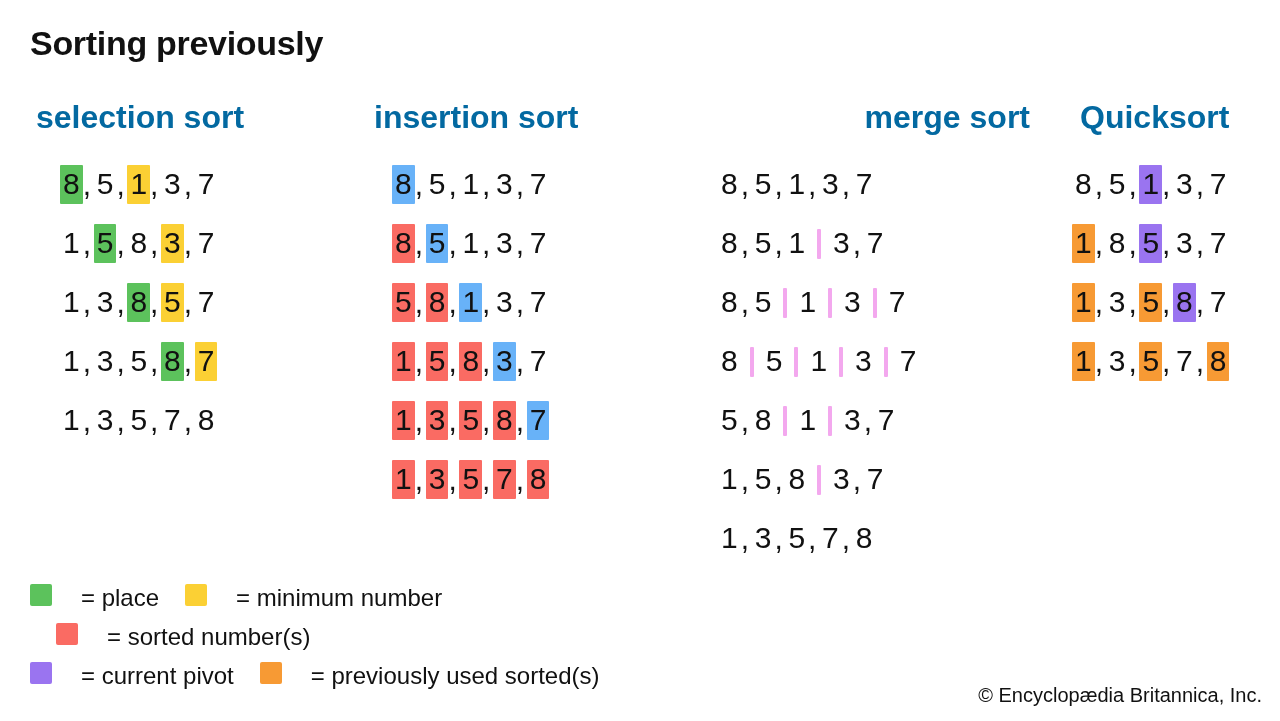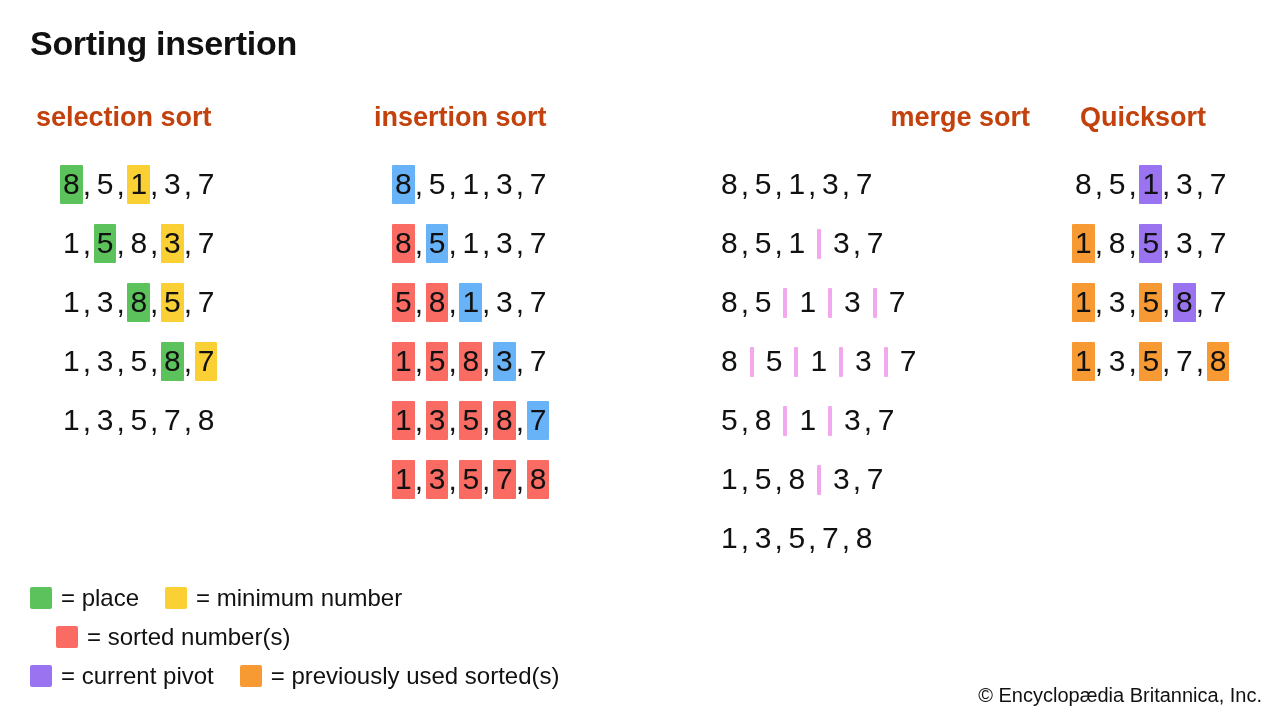--- a/index.html
+++ b/index.html
@@ -43,23 +43,23 @@
   .algo-col {
     position: absolute;
     top: 0;
   }
   .algo-col-0 { left: 30px;   width: 330px; }
   .algo-col-1 { left: 368px;  width: 330px; }
   .algo-col-2 { left: 700px;  width: 330px; }
   .algo-col-3 { left: 1030px; width: 250px; }
 
   .col-header {
-    font-size: 27px;
+    font-size: 32px;
     font-weight: bold;
-    color: #c2410c;
+    color: #0369a1;
     text-align: center;
     height: 34px;
     line-height: 34px;
     white-space: nowrap;
   }
   .algo-col-0 .col-header { text-align: left; padding-left: 6px; }
   .algo-col-1 .col-header { text-align: left; padding-left: 6px; }
   .algo-col-2 .col-header { text-align: right; padding-left: 30px; }
   .algo-col-3 .col-header { text-align: left; padding-left: 50px; }
 
@@ -116,21 +116,21 @@
     color: #111111;
   }
   .legend-row {
     display: flex;
     align-items: center;
     height: 39px;
     white-space: nowrap;
   }
   .legend-entry {
     display: flex;
-    align-items: center;
+    gap: 20px;
   }
   .swatch {
     display: inline-block;
     width: 22px;
     height: 22px;
     border-radius: 2px;
     flex: 0 0 auto;
   }
   .legend-text {
     margin-left: 9px;
@@ -145,21 +145,21 @@
     font-size: 20px;
     color: #111111;
     white-space: nowrap;
   }
 </style>
 </head>
 <body>
 
 <div id="page">
 
-  <div class="page-title">Sorting insertion</div>
+  <div class="page-title">Sorting previously</div>
 
   <div class="columns" id="columns">
       <div class="algo-col algo-col-0">
         <div class="col-header">selection sort</div>
         <div class="rows">
           <div class="row">
             <span class="tok"><span class="num" style="background: rgb(92, 194, 92);">8</span></span>
             <span class="sep-comma">,</span>
             <span class="tok"><span class="num">5</span></span>
             <span class="sep-comma">,</span>

